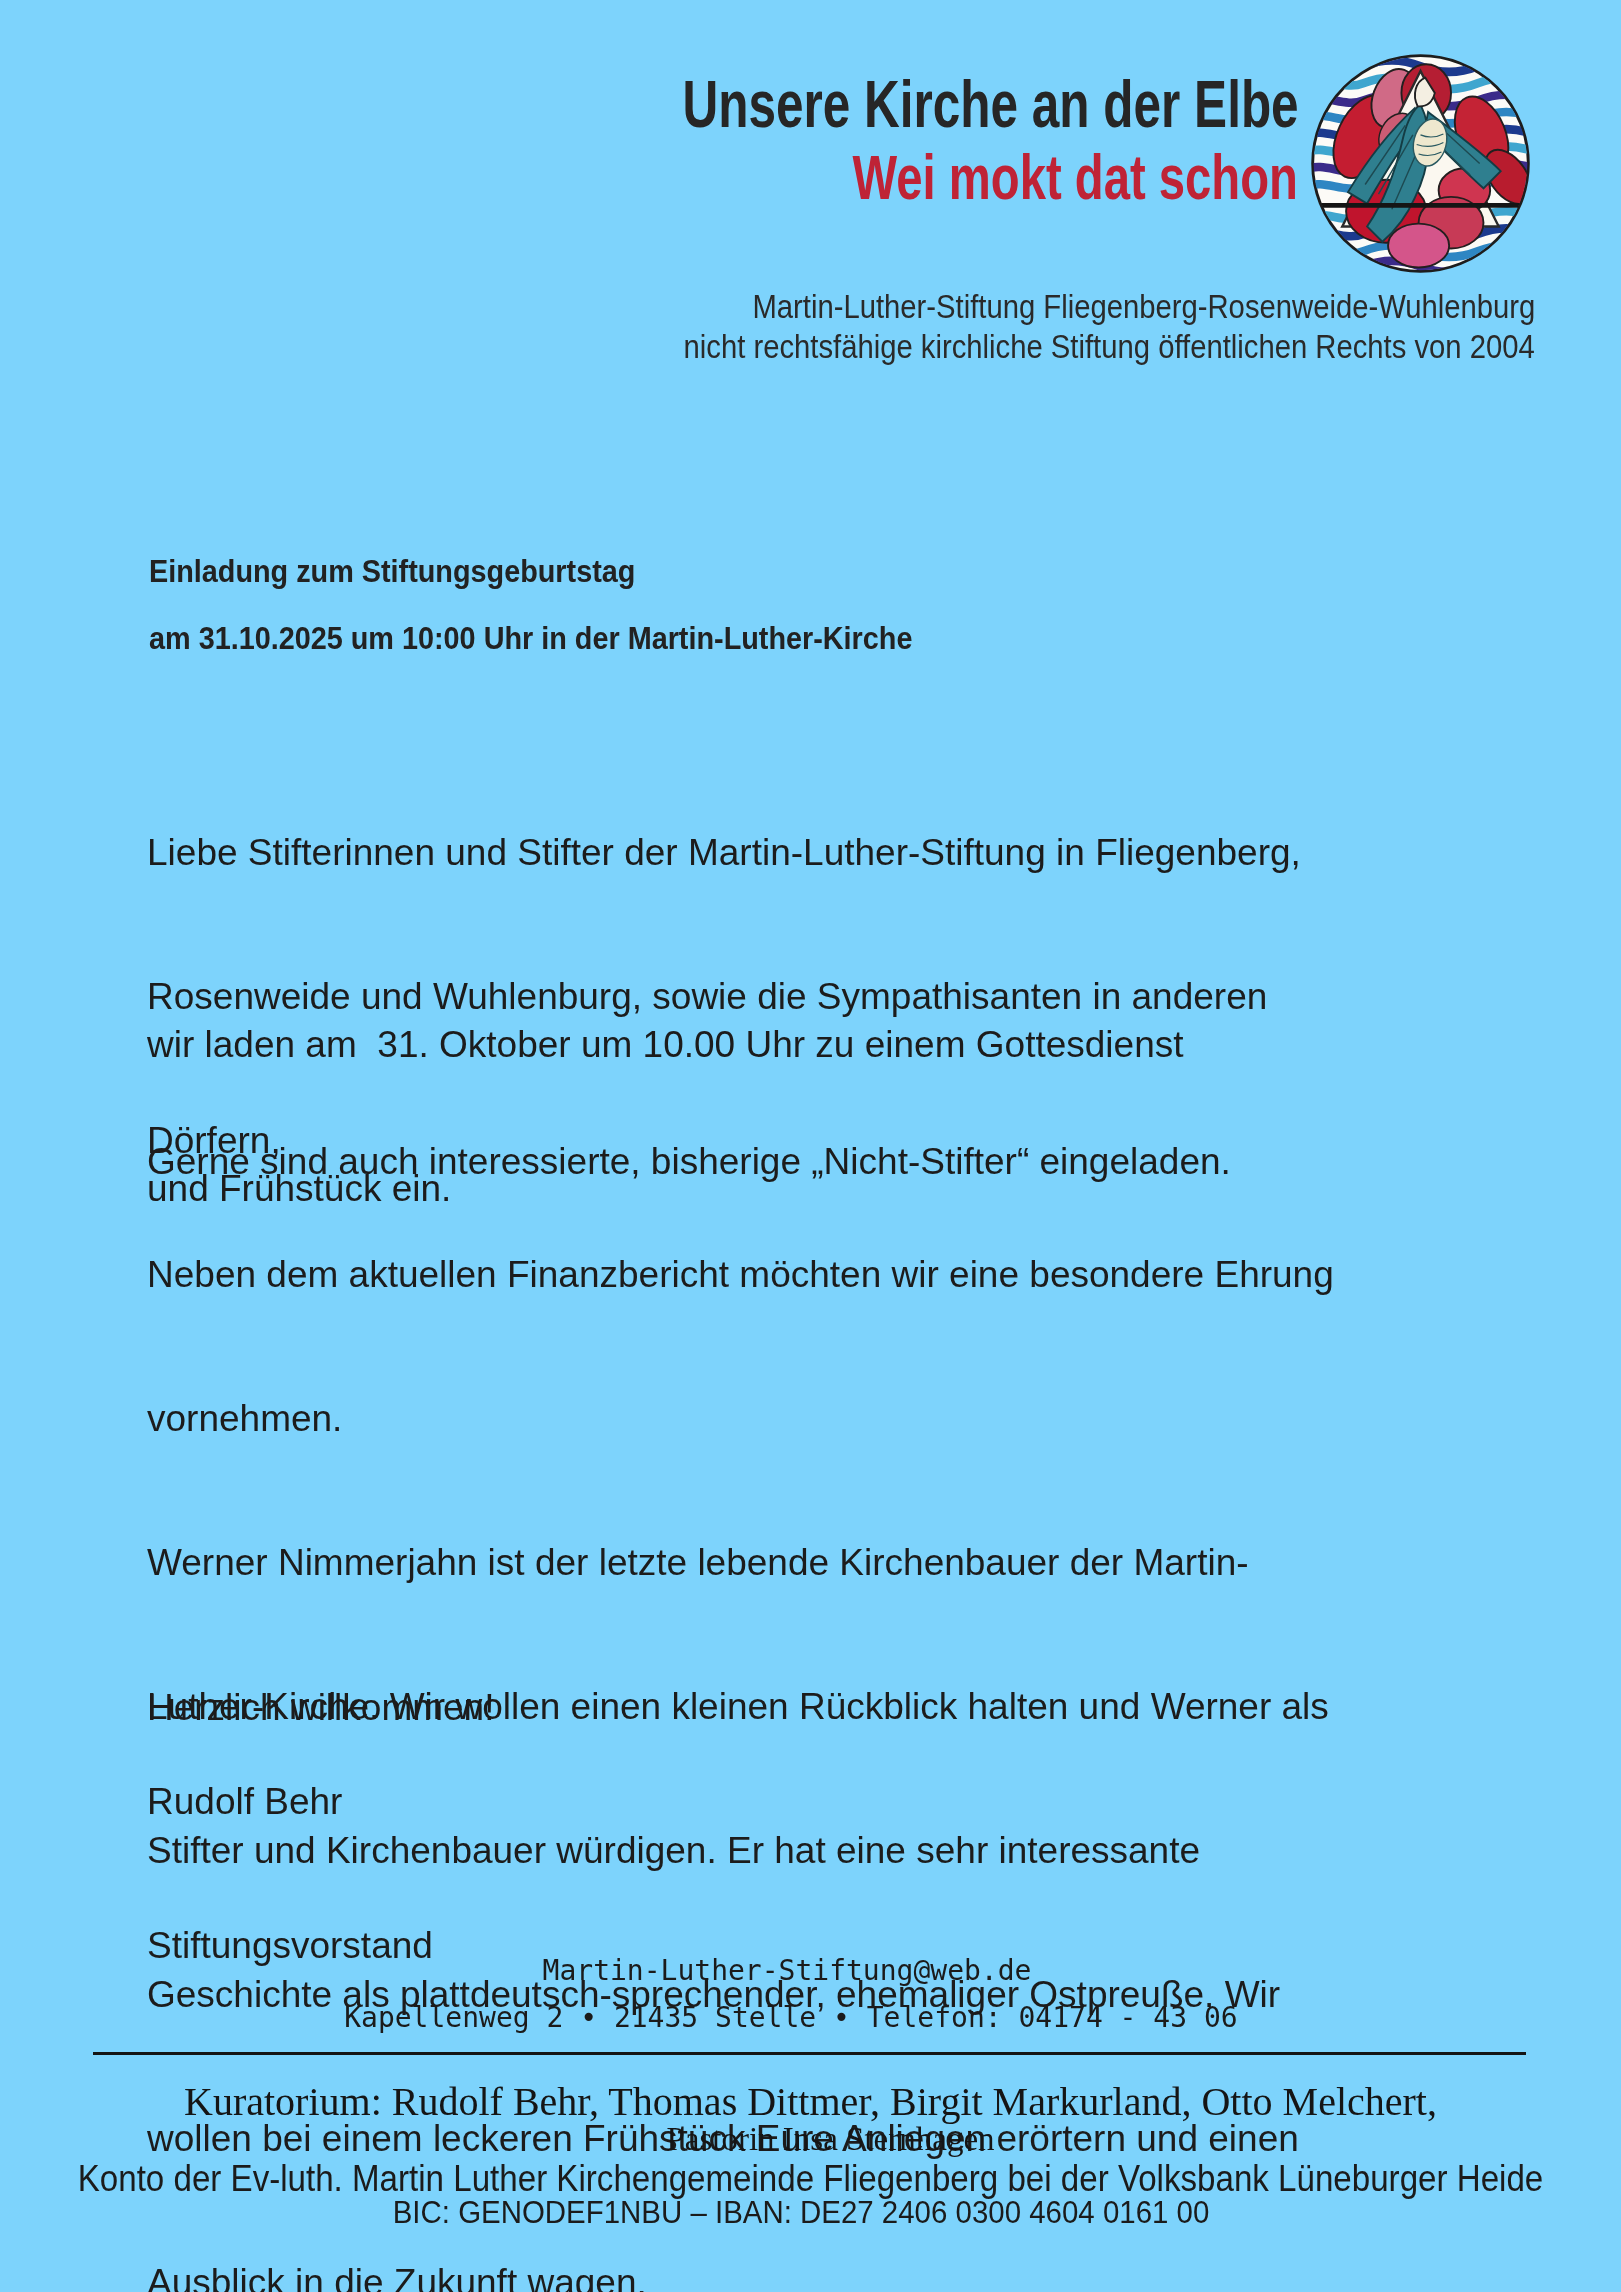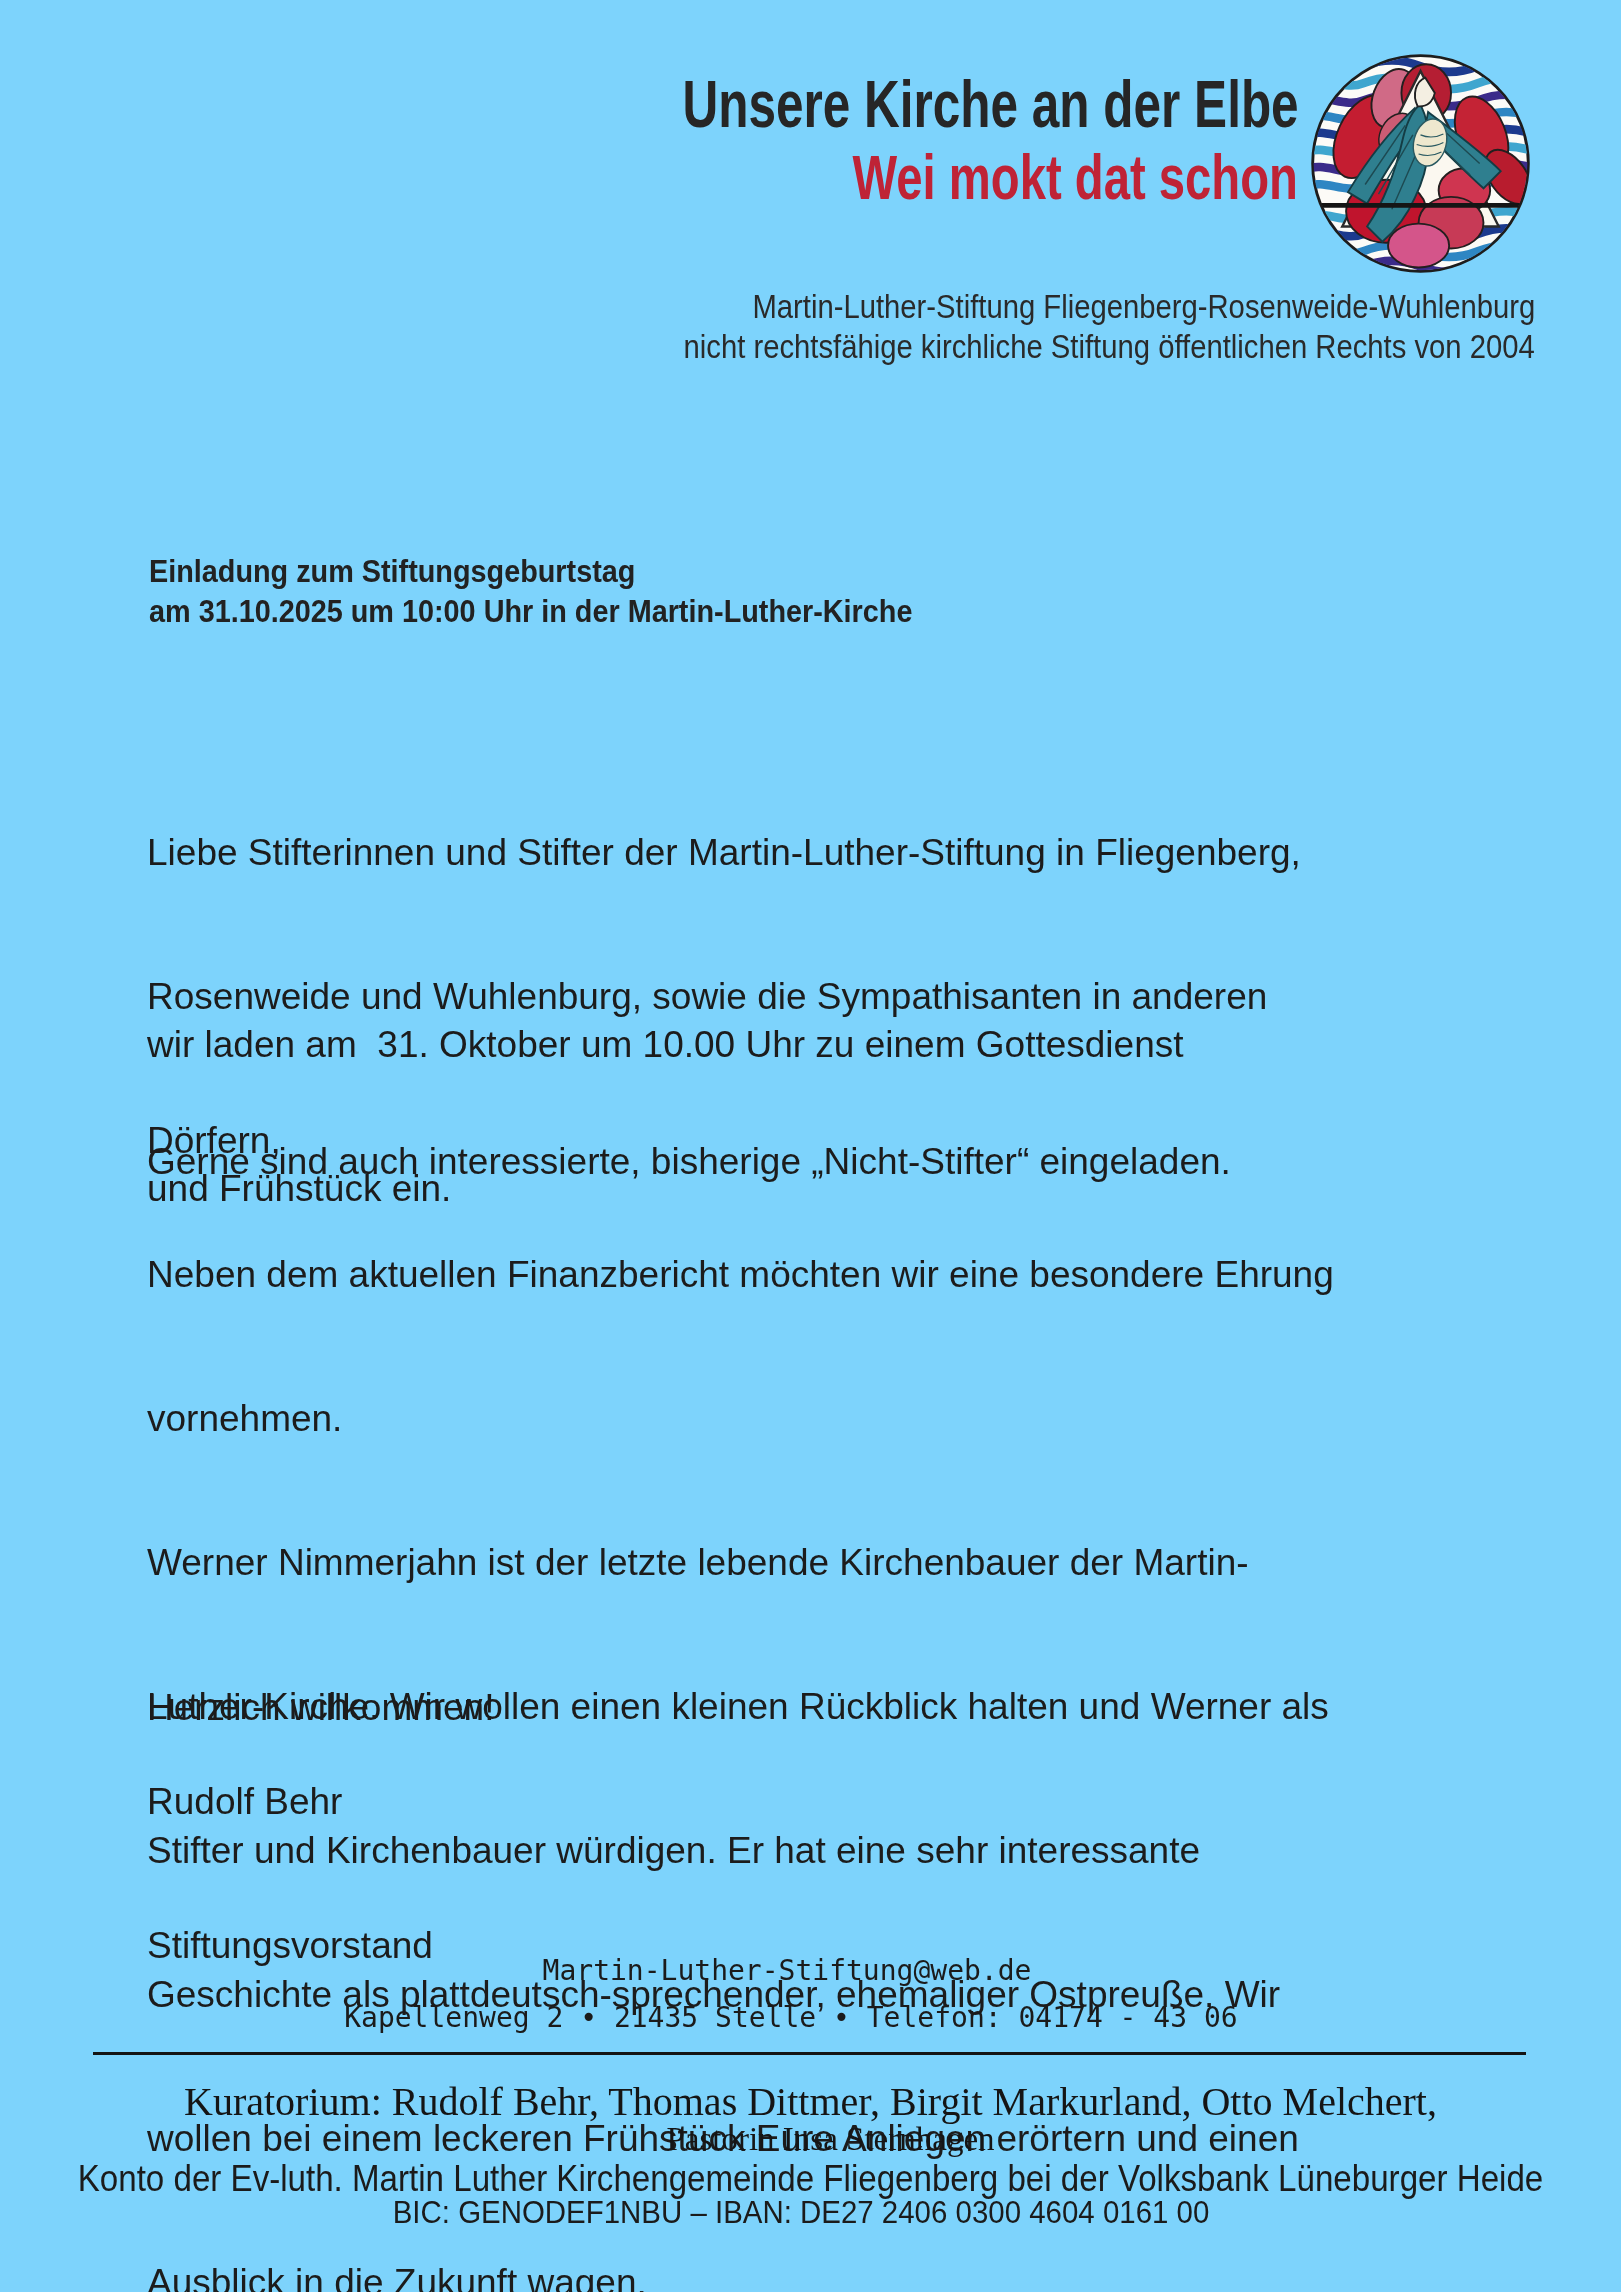--- a/index.html
+++ b/index.html
@@ -31,21 +31,21 @@
   .org-lines span{
     display:inline-block;transform:scaleX(0.86);transform-origin:100% 50%;
     font-size:34px;font-weight:normal;color:#2a2a2a;
   }
   
   .subject{position:absolute;left:149px;top:555px;white-space:nowrap;}
   .subject-line{
     display:block;font-size:32px;font-weight:bold;color:#222;line-height:1.0;
   }
   .subject-line > span{display:inline-block;transform:scaleX(0.9);transform-origin:0 50%;}
-  .subject-line + .subject-line{margin-top:8px;}
+  .subject-line + .subject-line{margin-top:35px;}
   
   .para{position:absolute;left:147px;font-size:37px;line-height:48px;color:#1c1c1c;white-space:pre-wrap;}
   .para span{display:block;}
   .salutation{top:733px;}
   .p1{top:925px;}
   .p2{top:1042px;}
   .p3{top:1155px;}
   .closing{top:1588px;}
   .signature{top:1682px;}
   

